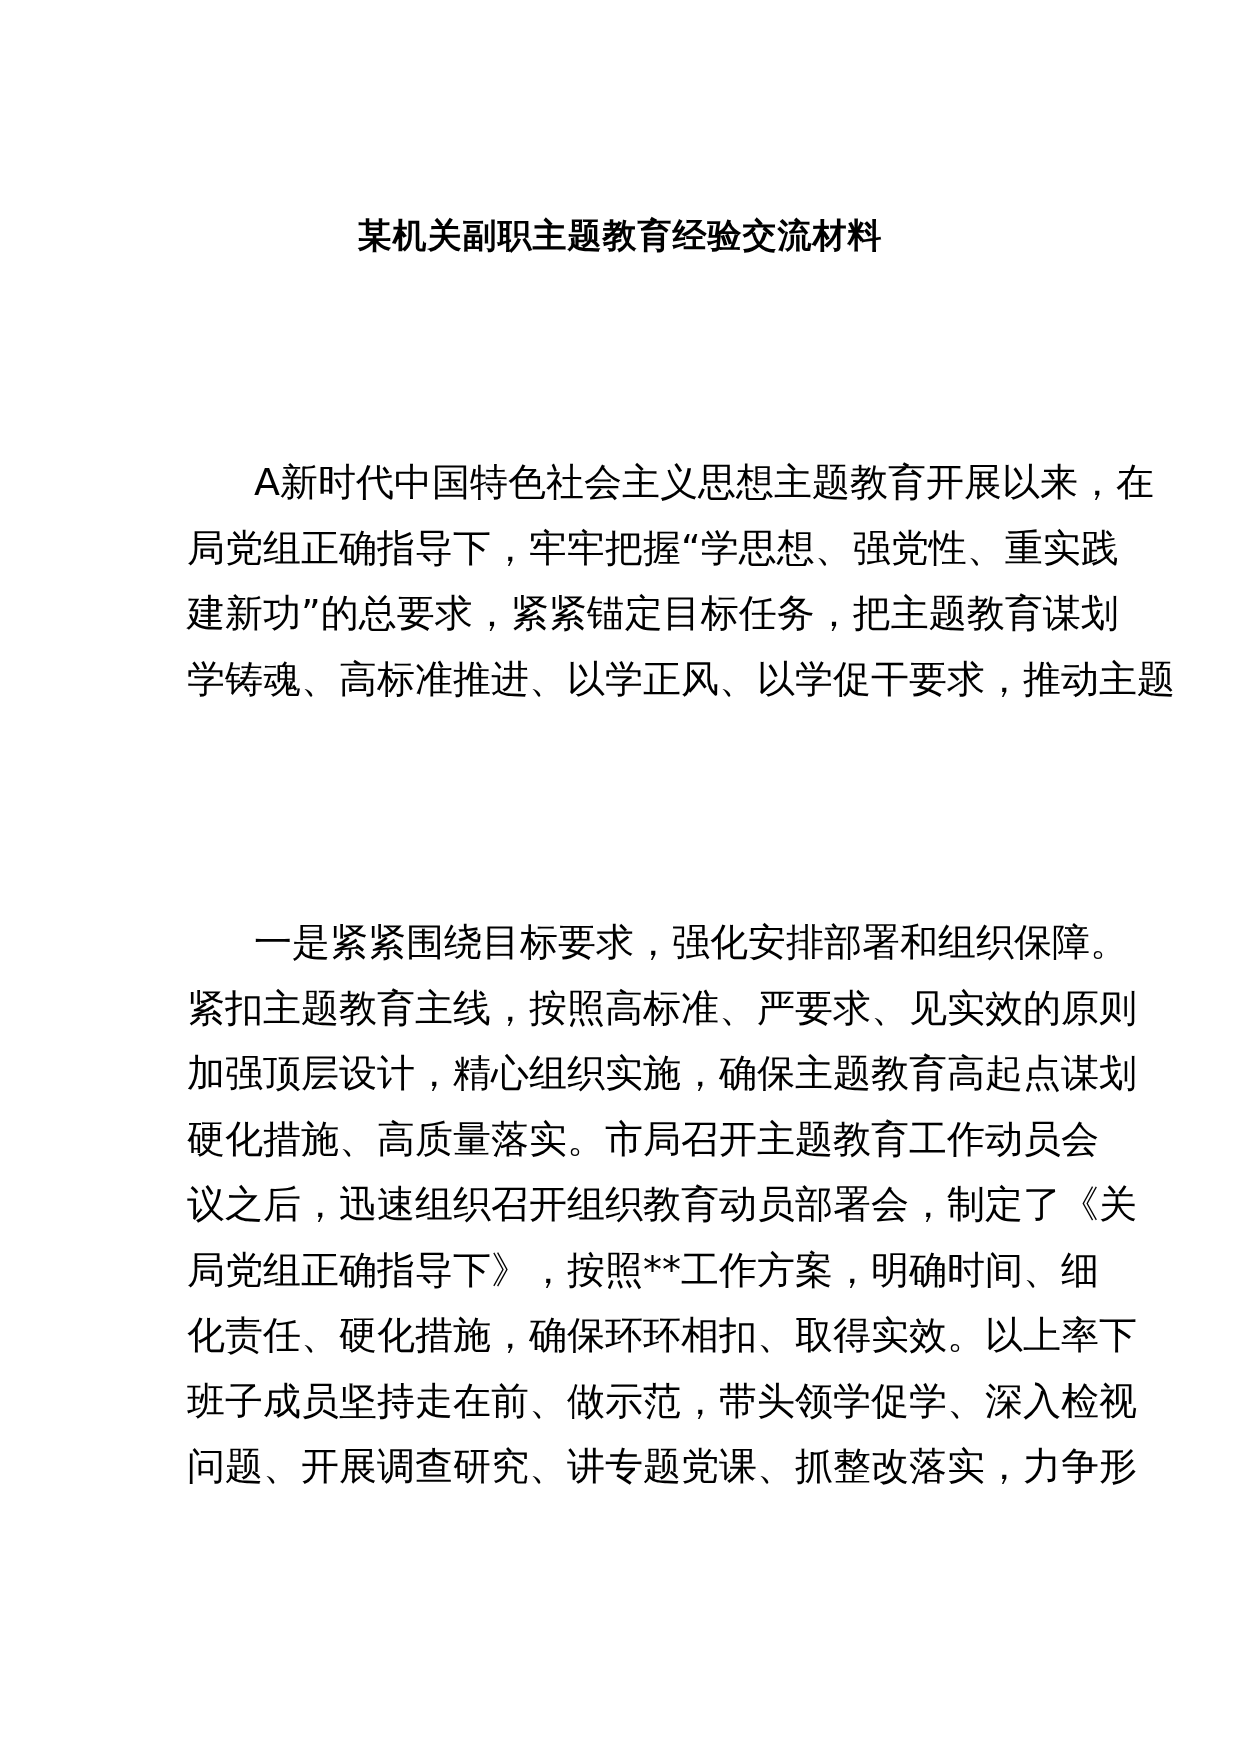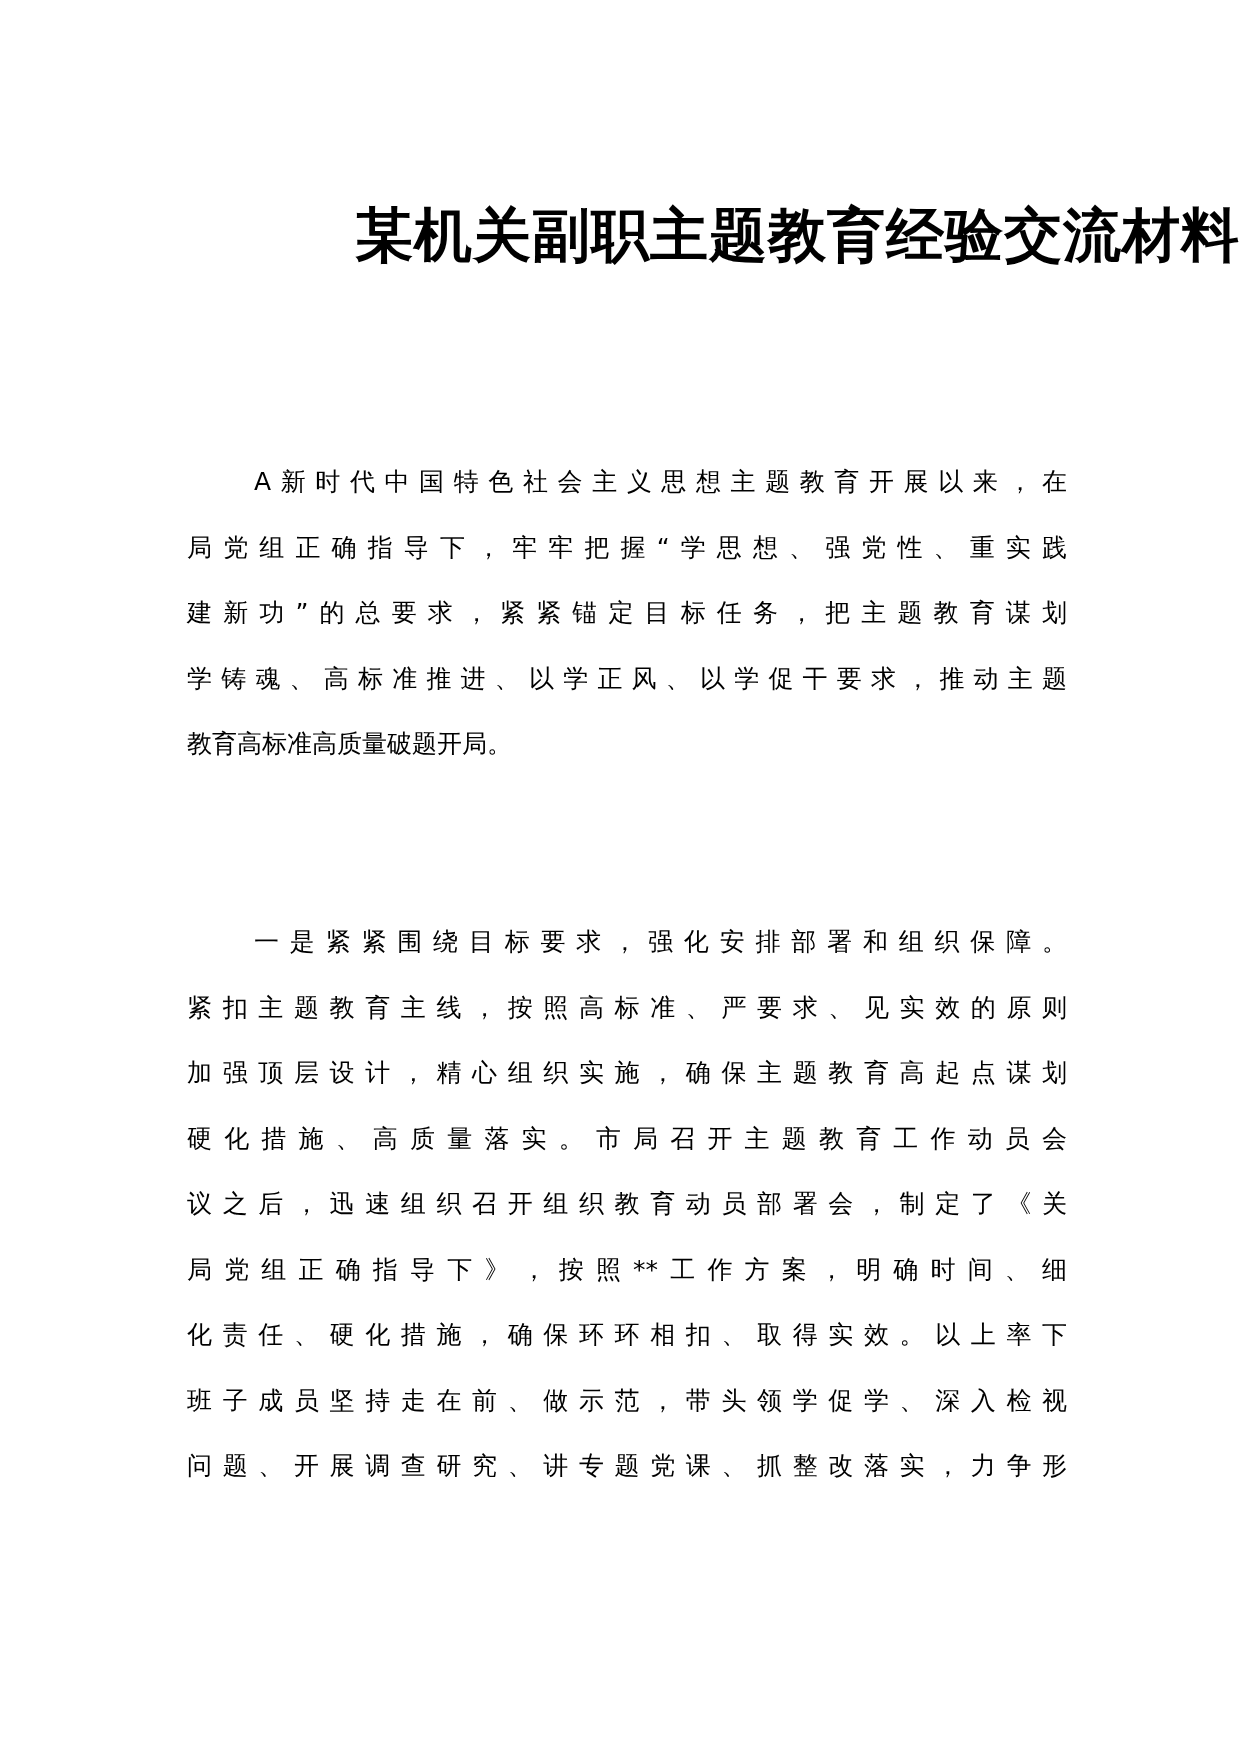--- a/index.html
+++ b/index.html
@@ -22,40 +22,40 @@
       width: 1240px;
       height: 1754px;
       background: #ffffff;
     }
     .title {
       position: absolute;
       left: 0;
       top: 205;
       width: 1240px;
       top: 205px;
-      text-align: right;
-      font-size: 58px;
+      text-align: center;
+      font-size: 34px;
       font-weight: bold;
       letter-spacing: 1px;
       line-height: 60px;
       margin: 0;
     }
     .para {
       position: absolute;
       left: 187px;
       width: 880px;
       margin: 0;
     }
     .para-1 { top: 456px; }
     .para-2 { top: 916px; }
     .line {
       display: block;
       height: 65.5px;
       line-height: 52px;
-      font-size: 25px;
+      font-size: 38px;
       white-space: nowrap;
       text-align: justify;
       text-align-last: justify;
       letter-spacing: 0px;
     }
     .line.last {
       text-align-last: left;
     }
     .line.indent {
       padding-left: 67px;
@@ -66,21 +66,20 @@
 
 <div class="page">
 
   <h1 class="title">某机关副职主题教育经验交流材料</h1>
 
   <div class="para para-1">
     <span class="line indent">A新时代中国特色社会主义思想主题教育开展以来，在</span>
     <span class="line">局党组正确指导下，牢牢把握“学思想、强党性、重实践</span>
     <span class="line">建新功”的总要求，紧紧锚定目标任务，把主题教育谋划</span>
     <span class="line">学铸魂、高标准推进、以学正风、以学促干要求，推动主题</span>
-    <span class="line last">教育高标准高质量破题开局。</span>
   </div>
 
   <div class="para para-2">
     <span class="line indent">一是紧紧围绕目标要求，强化安排部署和组织保障。</span>
     <span class="line">紧扣主题教育主线，按照高标准、严要求、见实效的原则</span>
     <span class="line">加强顶层设计，精心组织实施，确保主题教育高起点谋划</span>
     <span class="line">硬化措施、高质量落实。市局召开主题教育工作动员会</span>
     <span class="line">议之后，迅速组织召开组织教育动员部署会，制定了《关</span>
     <span class="line">局党组正确指导下》，按照**工作方案，明确时间、细</span>
     <span class="line">化责任、硬化措施，确保环环相扣、取得实效。以上率下</span>

